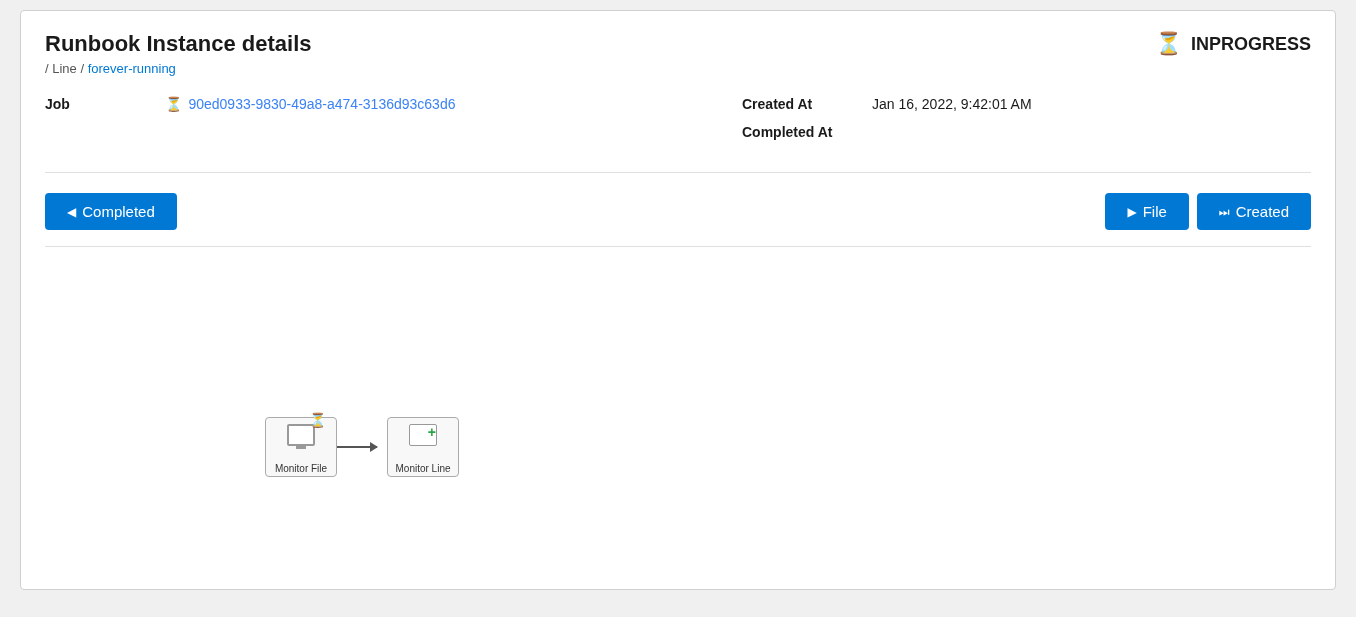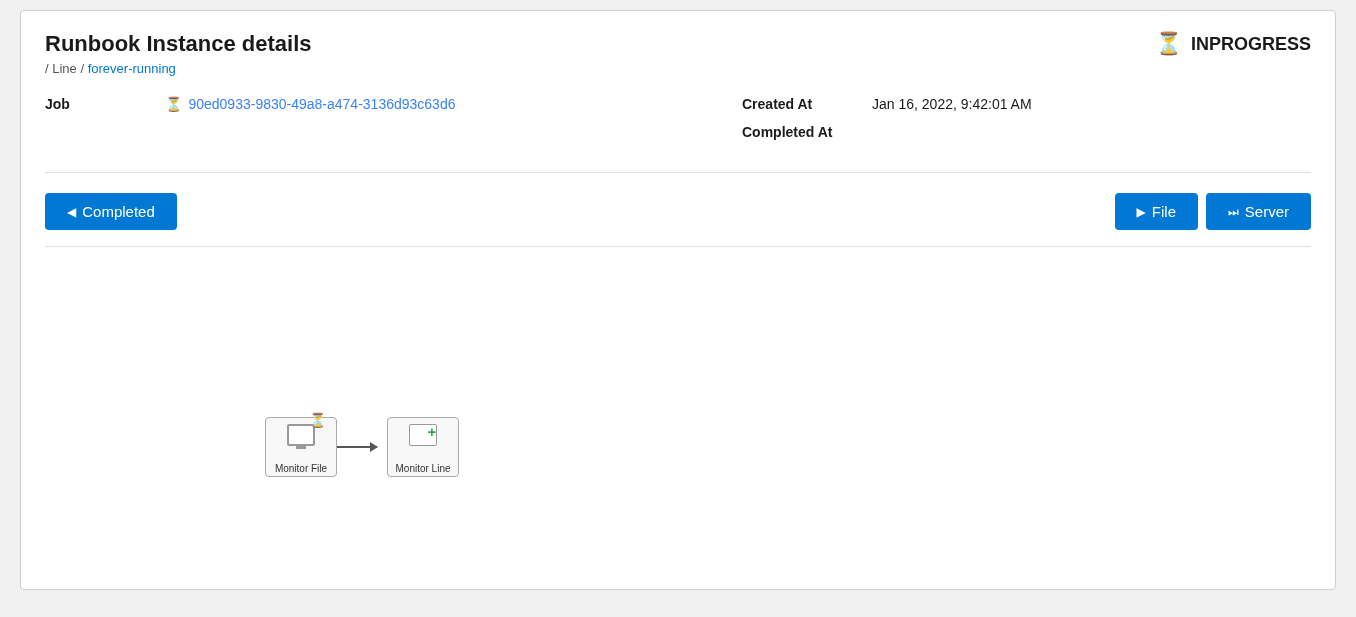--- a/index.html
+++ b/index.html
@@ -296,21 +296,21 @@
         <span>Completed</span>
       </button>
     </div>
     <div class="nav-right">
       <button class="btn">
         <span class="btn-icon">▶</span>
         <span>File</span>
       </button>
       <button class="btn">
         <span class="btn-icon">⏭</span>
-        <span>Server</span>
+        <span>Created</span>
       </button>
     </div>
   </div>
 
   <div class="diagram-area">
     <div class="workflow-container">
 
       <div class="workflow-node">
         <div class="node-icon-area">
           <div class="monitor-icon"></div>

